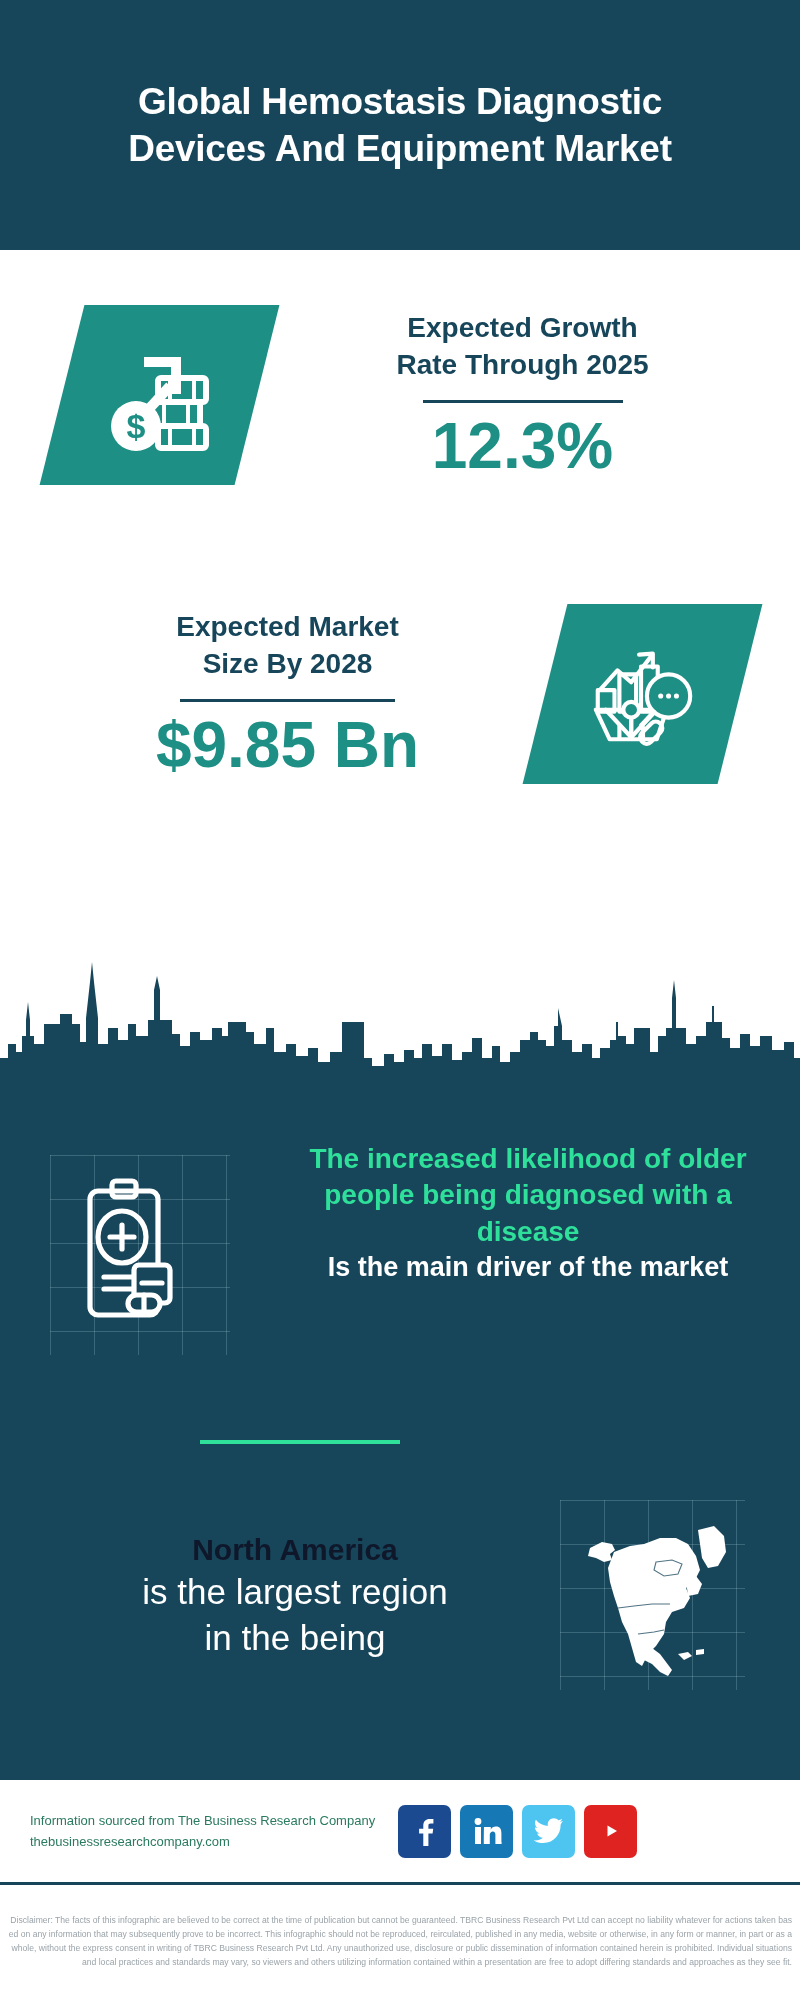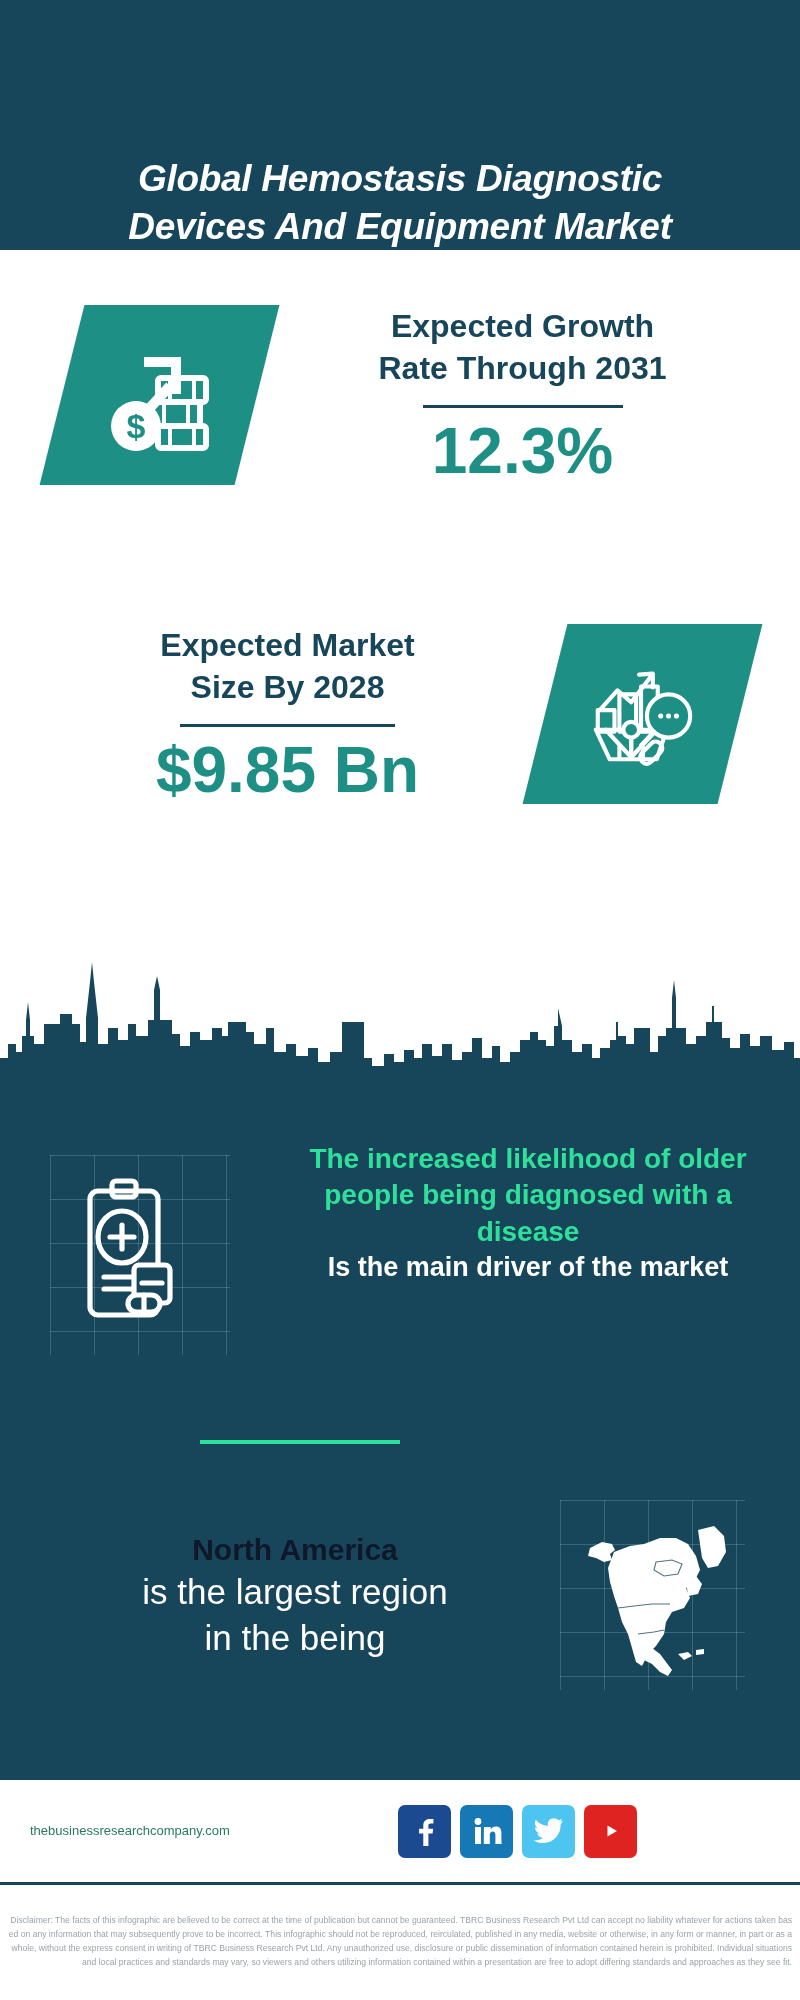--- a/index.html
+++ b/index.html
@@ -9,21 +9,21 @@
     background:#ffffff;
     font-family:"Liberation Sans", sans-serif;
     overflow:hidden;
   }
   .page { position:relative; width:800px; height:2000px; background:#fff; }
 
   
   .header {
     position:absolute; left:0; top:0; width:800px; height:250px;
     background:#17455a;
-    display:flex; align-items:flex-end; justify-content:center;font-style:italic;
+    display:flex; align-items:center; justify-content:center;
   }
   .header-title {
     color:#ffffff;
     font-size:37px;
     font-weight:bold;
     line-height:1.28;
     text-align:center;
     letter-spacing:-0.3px;
     width:700px;
     padding:0 40px;
@@ -41,37 +41,37 @@
     display:flex; align-items:center; justify-content:center;
     flex:0 0 auto;
   }
   .para-inner { transform: skewX(14deg); display:flex; align-items:center; justify-content:center; width:100%; height:100%; }
 
   .stat-growth .badge-wrap { margin-left:62px; }
   .stat-growth .stat-text { flex:1; text-align:center; padding-left:10px; padding-right:22px; }
 
   .stat-label {
     color:#17455a;
-    font-size:32px;
+    font-size:28px;
     font-weight:bold;
     line-height:1.32;
   }
   .stat-rule {
     height:3px; background:#17455a; width:200px; margin:16px auto 10px auto;
   }
   .stat-value {
     color:#1d8f85;
     font-size:64px;
     font-weight:bold;
     line-height:1.05;
   }
 
   
   .stat-size {
-    position:absolute; left:0; top:564px; width:800px; height:300px;
+    position:absolute; left:0; top:544px; width:800px; height:300px;
     display:flex; align-items:center;
   }
   .stat-size .stat-text { flex:1; text-align:center; padding-left:30px; }
   .stat-size .badge-wrap { margin-right:60px; }
   .stat-size .stat-rule { width:215px; }
   .skyline {
     position:absolute; left:0; top:940px; width:800px; height:160px;
   }
   .dark-body {
     position:absolute; left:0; top:1100px; width:800px; height:680px;
@@ -199,21 +199,21 @@
 
             <circle cx="36" cy="90" r="25" fill="#fff"></circle>
             <text x="36" y="102" font-family="'Liberation Sans',sans-serif" font-size="34" font-weight="bold" fill="#1d8f85" text-anchor="middle">$</text>
           </svg>
         </div>
       </div>
     </div>
 
     <div class="stat-text">
       <div class="stat-label">Expected Growth</div>
-      <div class="stat-label">Rate Through 2031</div>
+      <div class="stat-label">Rate Through 2025</div>
       <div class="stat-rule"></div>
       <div class="stat-value">12.3%</div>
     </div>
   </div>
 
   <div class="stat-size">
 
     <div class="stat-text">
       <div class="stat-label">Expected Market</div>
       <div class="stat-label">Size By 2028</div>
@@ -357,20 +357,21 @@
           <path d="M50 104 L66 102 L84 100 L102 100"></path>
           <path d="M70 130 L86 128 L96 126"></path>
           <path d="M88 58 L104 56 L114 60 L110 70 L96 72 L86 66 Z"></path>
         </g>
       </svg>
     </div>
   </div>
 
   <div class="footer">
     <div class="footer-text">
+      <span class="footer-line">Information sourced from The Business Research Company</span>
       <span class="footer-line">thebusinessresearchcompany.com</span>
     </div>
 
     <div class="socials">
       <div class="social s-fb">
         <svg width="28" height="30" viewBox="0 0 28 30">
             <path fill="#fff" d="M17.4 30V17.6h4.2l0.6-4.8h-4.8V9.7c0-1.4 0.4-2.3 2.4-2.3h2.6V3.1C21.9 3 20.4 2.9 18.6 2.9c-3.7 0-6.3 2.3-6.3 6.4v3.5H8.1v4.8h4.2V30H17.4z"></path>
           </svg>
       </div>
       <div class="social s-li">

